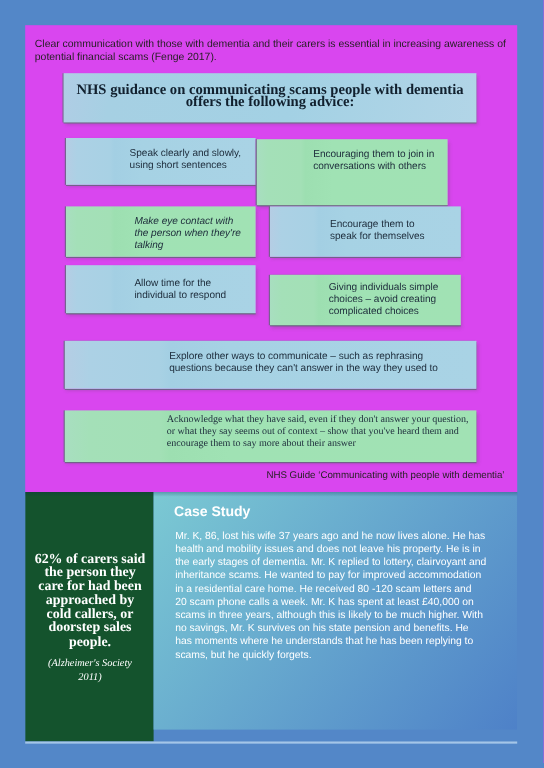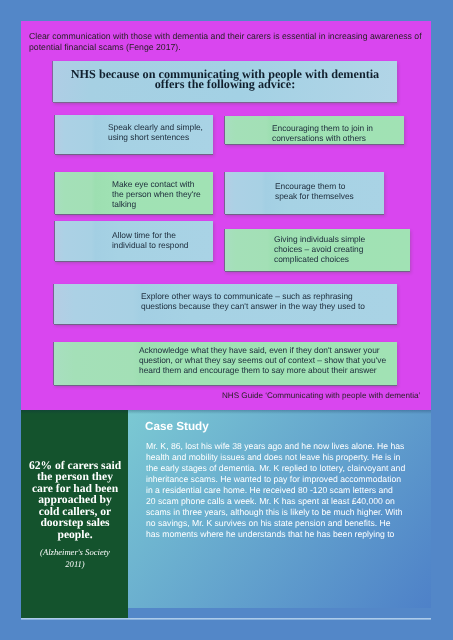--- a/index.html
+++ b/index.html
@@ -34,68 +34,69 @@
   .cs .foot{position:absolute;left:19px;top:155px;width:276px;font-size:8.05px;line-height:11px;color:#fff;font-weight:bold;}
 </style>
 </head>
 <body>
 
 <div class="page">
   <div class="white">
     <div class="intro">Clear communication with those with dementia and their carers is essential in increasing awareness of potential financial scams (Fenge 2017).</div>
     <div class="hdrbox">
       <span>
-        <span>NHS because on communicating with people with dementia</span><br>
+        <span>NHS guidance on communicating scams people with dementia</span><br>
         <span>offers the following advice:</span>
       </span>
     </div>
     <div id="boxes">
         <div class="box blue" style="left: 34px; top: 94px; width: 158px; height: 39px;">
-          <div class="t" style="left: 53px; top: 7px; width: 100px;">Speak clearly and simple, using short sentences</div>
+          <div class="t" style="left: 53px; top: 7px; width: 100px;">Speak clearly and slowly, using short sentences</div>
         </div>
-        <div class="box green" style="left: 204px; top: 95px; width: 159px; height: 28px; padding-left: 20px;">
+        <div class="box green" style="left: 193px; top: 95px; width: 159px; height: 55px;">
           <div class="t" style="left: 47px; top: 7px; width: 107px;">Encouraging them to join in conversations with others</div>
         </div>
-        <div class="box green" style="left: 34px; top: 151px; width: 158px; height: 42px;">
+        <div class="box green" style="left: 34px; top: 151px; width: 158px; height: 42px; font-style: italic;">
           <div class="t" style="left: 57px; top: 7px; width: 96px;">Make eye contact with the person when they're talking</div>
         </div>
         <div class="box blue" style="left: 204px; top: 151px; width: 159px; height: 42px;">
           <div class="t" style="left: 50px; top: 9px; width: 80px;">Encourage them to speak for themselves</div>
         </div>
         <div class="box blue" style="left: 34px; top: 200px; width: 158px; height: 40px;">
           <div class="t" style="left: 57px; top: 9px; width: 100px;">Allow time for the individual to respond</div>
         </div>
-        <div class="box green" style="left: 204px; top: 208px; width: 159px; height: 42px; padding-left: 26px;">
+        <div class="box green" style="left: 204px; top: 208px; width: 159px; height: 42px;">
           <div class="t" style="left: 49px; top: 5px; width: 105px;">Giving individuals simple choices – avoid creating complicated choices</div>
         </div>
         <div class="box blue" style="left: 33px; top: 263px; width: 343px; height: 40px;">
           <div class="t" style="left: 87px; top: 7px; width: 228px;">Explore other ways to communicate – such as rephrasing questions because they can't answer in the way they used to</div>
         </div>
         <div class="box green" style="left: 33px; top: 321px; width: 343px; height: 43px;">
-          <div class="t" style="left: 85px; top: 3px; width: 252px;">Acknowledge what they have said, even if they don't answer your question, or what they say seems out of context – show that you've heard them and encourage them to say more about their answer</div>
+          <div class="t" style="left: 85px; top: 3px; width: 252px; font-family: Liberation Serif, serif;">Acknowledge what they have said, even if they don't answer your question, or what they say seems out of context – show that you've heard them and encourage them to say more about their answer</div>
         </div>
       </div>
     <div class="credit">NHS Guide ‘Communicating with people with dementia’</div>
   </div>
 
   <div class="lowershade"></div>
   <div class="lower">
     <div class="quote">
       <div class="q">62% of carers said the person they care for had been approached by cold callers, or doorstep sales people.</div>
       <div class="src">(Alzheimer's Society 2011)</div>
     </div>
     <div class="cs">
       <h2>Case Study</h2>
       <div class="body">
-          <div>Mr. K, 86, lost his wife 38 years ago and he now lives alone. He has</div>
+          <div>Mr. K, 86, lost his wife 37 years ago and he now lives alone. He has</div>
           <div>health and mobility issues and does not leave his property. He is in</div>
           <div>the early stages of dementia. Mr. K replied to lottery, clairvoyant and</div>
           <div>inheritance scams. He wanted to pay for improved accommodation</div>
           <div>in a residential care home. He received 80 -120 scam letters and</div>
           <div>20 scam phone calls a week. Mr. K has spent at least £40,000 on</div>
           <div>scams in three years, although this is likely to be much higher. With</div>
           <div>no savings, Mr. K survives on his state pension and benefits. He</div>
           <div>has moments where he understands that he has been replying to</div>
+          <div>scams, but he quickly forgets.</div>
         </div>
     </div>
   </div>
   <div class="bottomline"></div>
 </div>
 
 </body></html>

